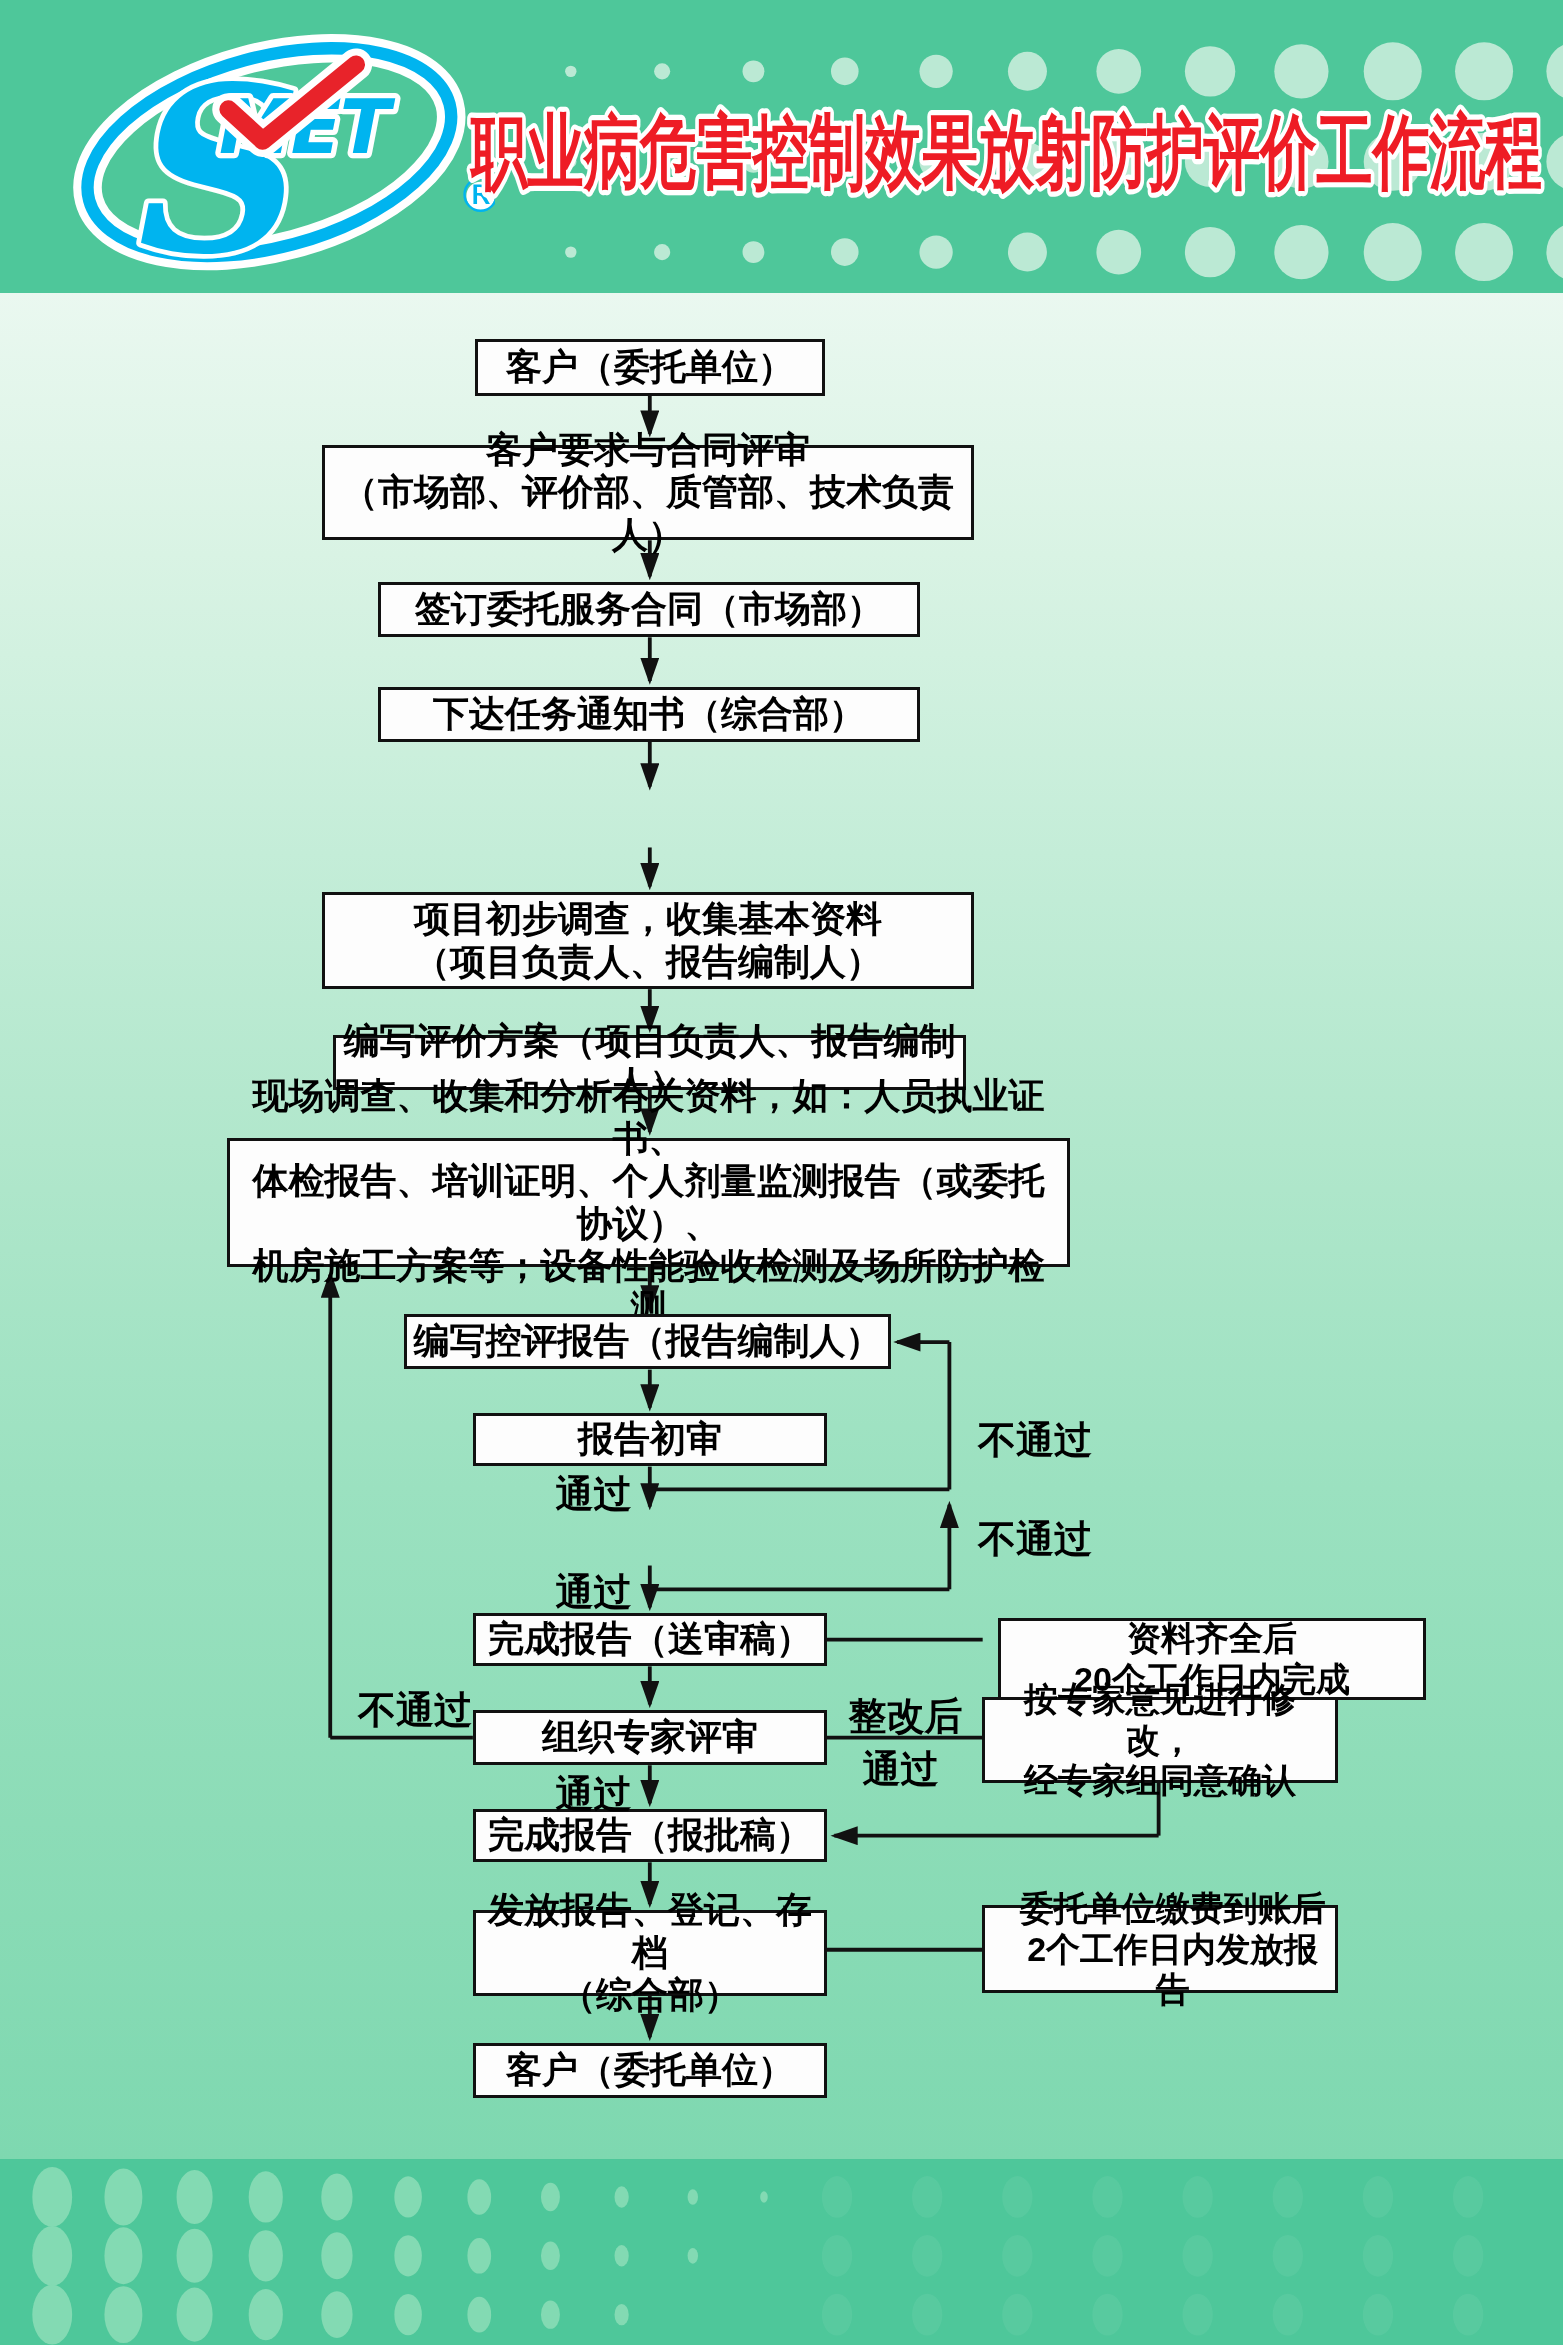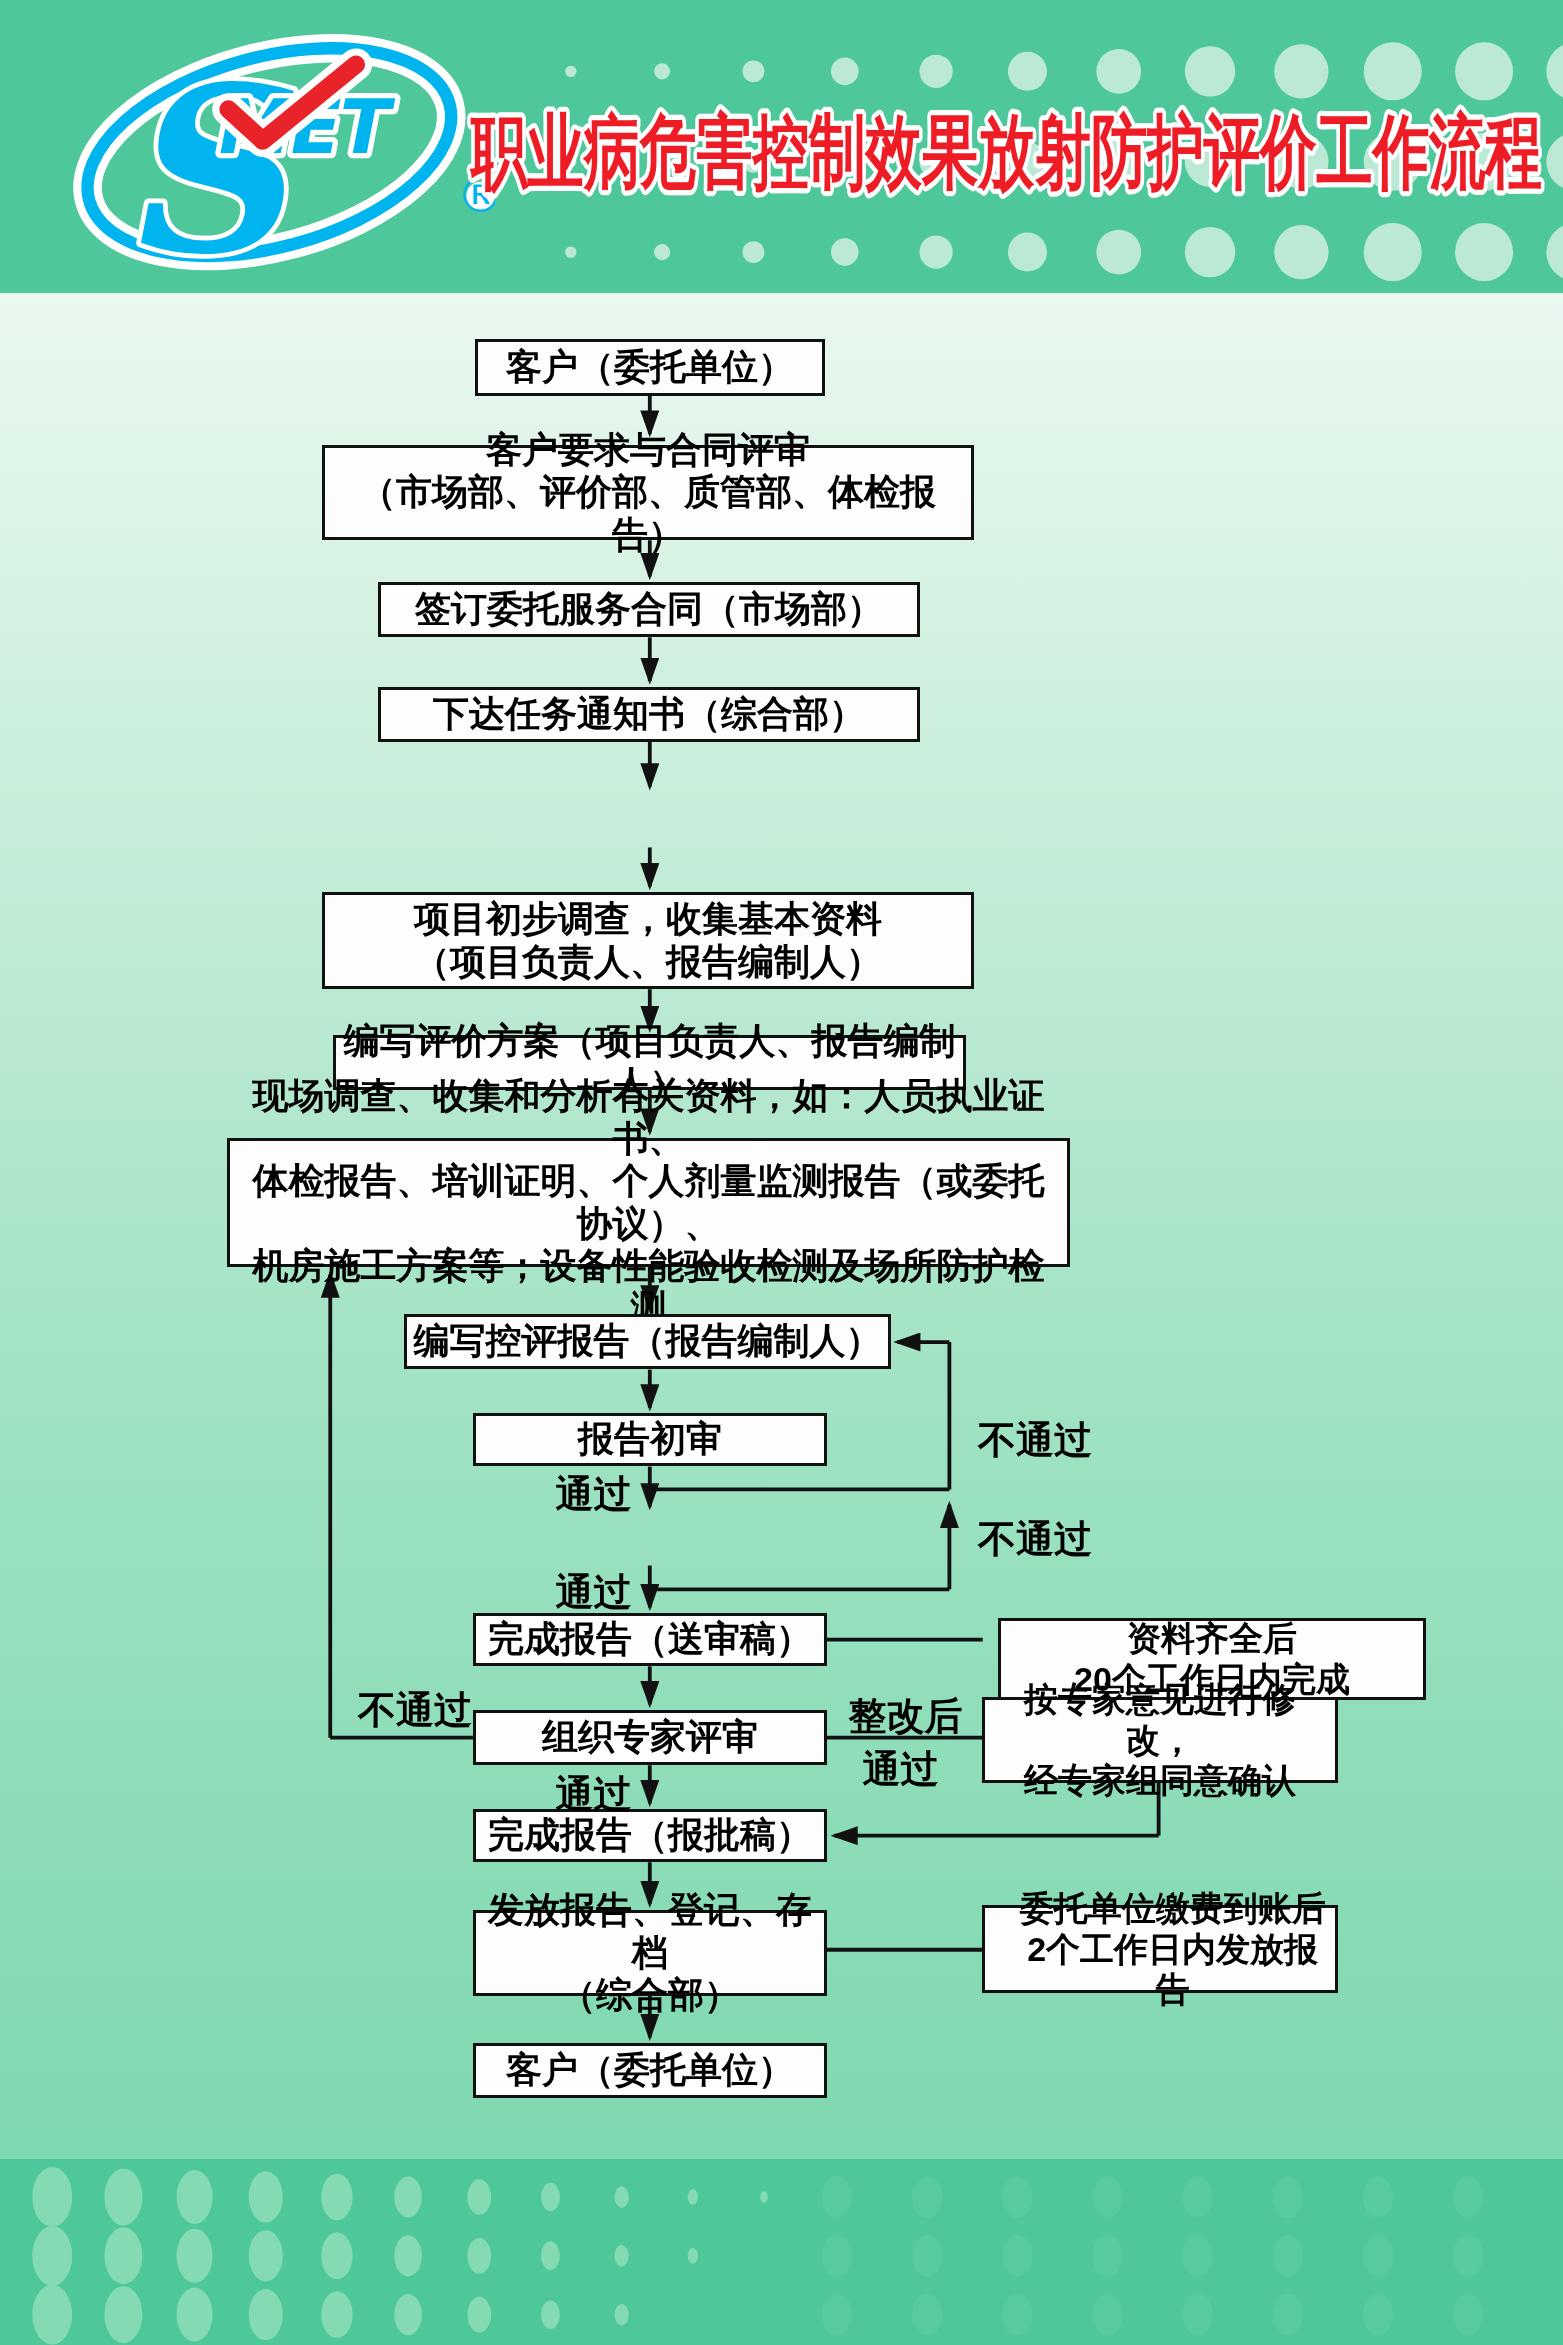--- a/index.html
+++ b/index.html
@@ -165,21 +165,21 @@
 
       <line x1="869" y1="1416" x2="1033" y2="1416"></line>
       <line x1="869" y1="1519" x2="1033" y2="1519"></line>
       <line x1="869" y1="1742" x2="1033" y2="1742"></line>
       <line x1="1218" y1="1566" x2="1218" y2="1622"></line>
       <line class="a" x1="1218" y1="1622" x2="877" y2="1622"></line>
     </svg>
 
     <div class="box" id="b1">客户（委托单位）</div>
     <div class="box" id="b2">客户要求与合同评审
-（市场部、评价部、质管部、体检报告）</div>
+（市场部、评价部、质管部、技术负责人）</div>
     <div class="box" id="b3">签订委托服务合同（市场部）</div>
     <div class="box" id="b4">下达任务通知书（综合部）</div>
     <div class="box" id="b6">项目初步调查，收集基本资料
 （项目负责人、报告编制人）</div>
     <div class="box" id="b7">编写评价方案（项目负责人、报告编制人）</div>
     <div class="box" id="b8">现场调查、收集和分析有关资料，如：人员执业证书、
 体检报告、培训证明、个人剂量监测报告（或委托协议）、
 机房施工方案等；设备性能验收检测及场所防护检测</div>
     <div class="box" id="b9">编写控评报告（报告编制人）</div>
     <div class="box" id="b10">报告初审</div>

